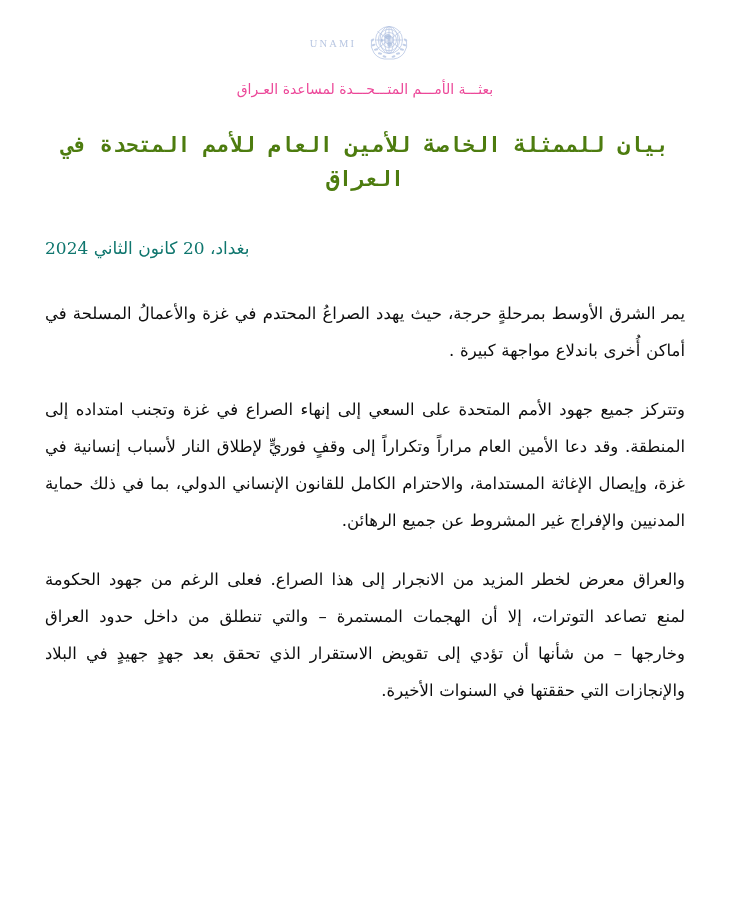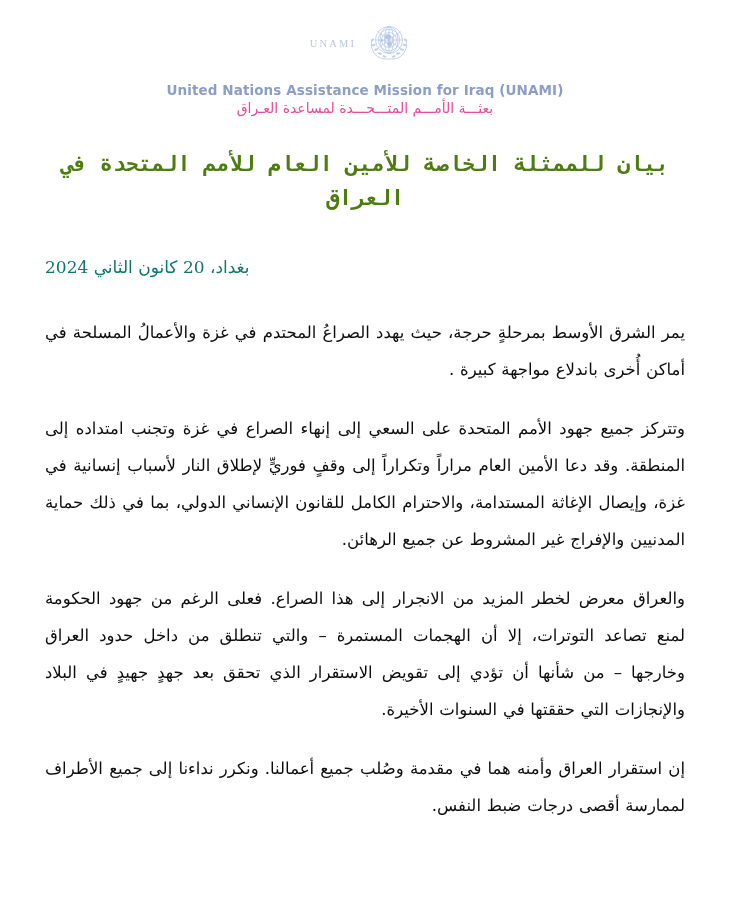--- a/index.html
+++ b/index.html
@@ -157,30 +157,28 @@
           <ellipse cx="93" cy="42" rx="4" ry="2.2" transform="rotate(35 93 42)"></ellipse>
           <ellipse cx="91" cy="52" rx="4.2" ry="2.2" transform="rotate(20 91 52)"></ellipse>
           <ellipse cx="86" cy="61" rx="4.2" ry="2.2" transform="rotate(8 86 61)"></ellipse>
           <ellipse cx="78" cy="69" rx="4.2" ry="2.2" transform="rotate(-8 78 69)"></ellipse>
           <ellipse cx="69" cy="75" rx="4" ry="2.2" transform="rotate(-18 69 75)"></ellipse>
         </g>
       </svg>
       <div class="emblem-word">UNAMI</div>
     </div>
 
-    <div class="lh-en">United Nations Assistance Mission for Iraq (UNAMI)</div>
     <div class="lh-ar">بعثـــة الأمـــم المتـــحـــدة لمساعدة العـراق</div>
   </div>
 
   <h1 class="doc-title">بيان للممثلة الخاصة للأمين العام للأمم المتحدة في العراق</h1>
 
   <div class="dateline">
     <span class="inner">بغداد، 20 كانون الثاني 2024</span>
   </div>
 
   <div class="body-wrap">
     <p class="para">يمر الشرق الأوسط بمرحلةٍ حرجة، حيث يهدد الصراعُ المحتدم في غزة والأعمالُ المسلحة في أماكن أُخرى باندلاع مواجهة كبيرة .</p>
     <p class="para">وتتركز جميع جهود الأمم المتحدة على السعي إلى إنهاء الصراع في غزة وتجنب امتداده إلى المنطقة. وقد دعا الأمين العام مراراً وتكراراً إلى وقفٍ فوريٍّ لإطلاق النار لأسباب إنسانية في غزة، وإيصال الإغاثة المستدامة، والاحترام الكامل للقانون الإنساني الدولي، بما في ذلك حماية المدنيين والإفراج غير المشروط عن جميع الرهائن.</p>
     <p class="para">والعراق معرض لخطر المزيد من الانجرار إلى هذا الصراع. فعلى الرغم من جهود الحكومة لمنع تصاعد التوترات، إلا أن الهجمات المستمرة – والتي تنطلق من داخل حدود العراق وخارجها – من شأنها أن تؤدي إلى تقويض الاستقرار الذي تحقق بعد جهدٍ جهيدٍ في البلاد والإنجازات التي حققتها في السنوات الأخيرة.</p>
-    <p class="para">إن استقرار العراق وأمنه هما في مقدمة وصُلب جميع أعمالنا. ونكرر نداءنا إلى جميع الأطراف لممارسة أقصى درجات ضبط النفس.</p>
   </div>
 
 </div>
 
 </body></html>

